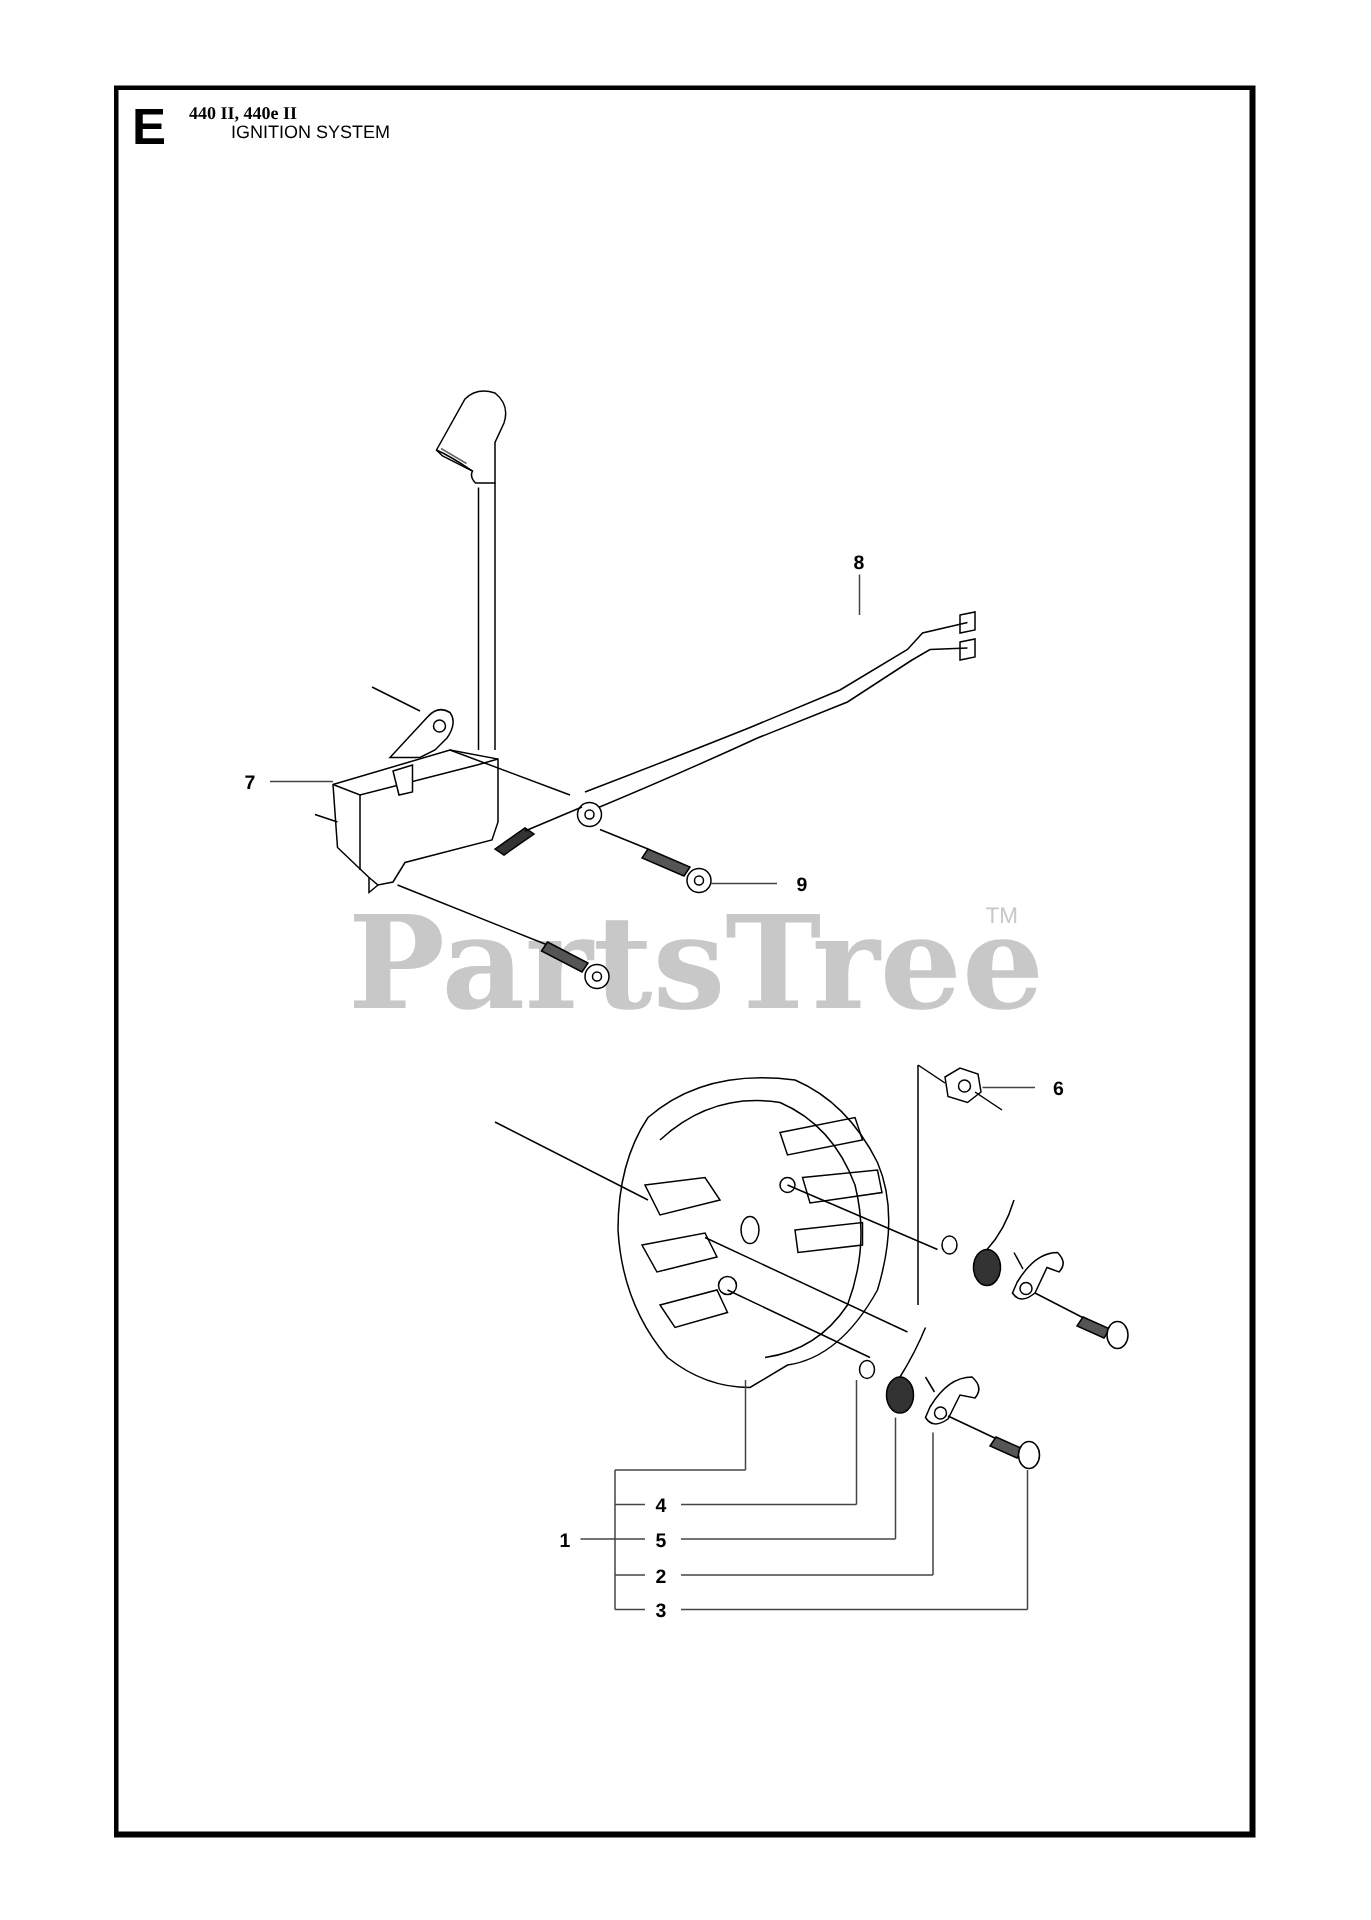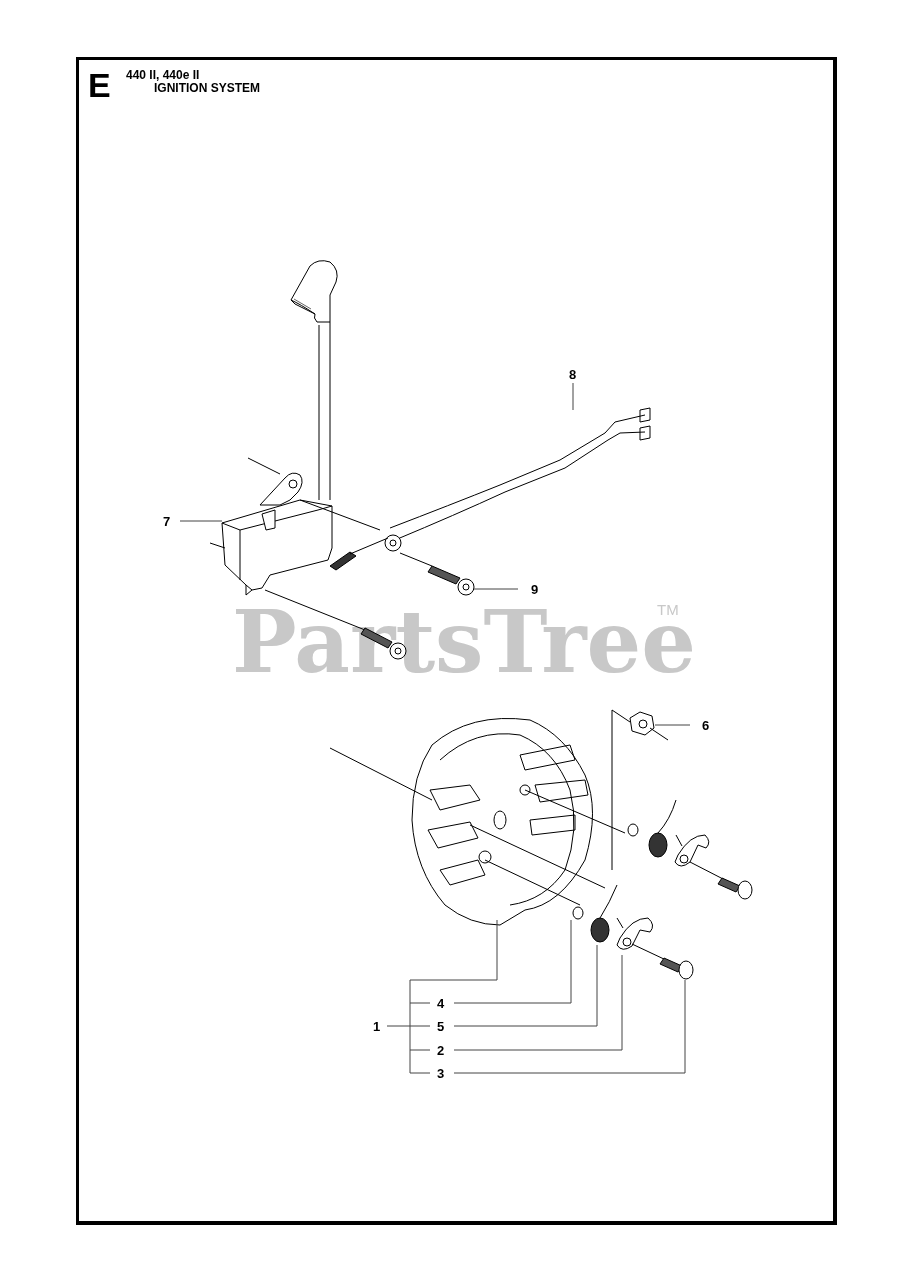--- a/index.html
+++ b/index.html
@@ -1,20 +1,20 @@
 <!DOCTYPE html>
 <html><head>
 <meta charset="utf-8">
 <style>
   html, body { margin:0; padding:0; background:#ffffff; }
   body { width:914px; height:1280px; position:relative; overflow:hidden; font-family:"Liberation Sans", sans-serif; }
   .frame { position:absolute; left:76px; top:57px; width:754px; height:1161px; border:3px solid #000; border-right-width:4px; border-bottom-width:4px; }
   .section-letter { position:absolute; left:88px; top:68px; font-size:34px; font-weight:bold; line-height:34px; color:#000; }
-  .model { position:absolute; left:126px; top:69px; font-size:12px; font-weight:bold; line-height:13px; color:#000; }
-  .title { position:absolute; left:126px; top:82px; font-size:12px; font-weight:bold; line-height:13px; color:#000;padding-left:28px; }
+  .model { position:absolute; left:126px; top:69px; font-size:12px; font-weight:bold; line-height:13px; color:#000;font-family:Liberation Serif, serif; }
+  .title { position:absolute; left:126px; top:82px; font-size:12px; font-weight:normal; line-height:13px; color:#000;padding-left:28px; }
   svg.diagram { position:absolute; left:0; top:0; }
   .callout { font-family:"Liberation Sans", sans-serif; font-weight:bold; font-size:13px; fill:#000; }
   .wm { font-family:"DejaVu Serif", serif; font-weight:bold; font-size:86px; fill:#c8c8c8; }
   .tm { font-family:"Liberation Sans", sans-serif; font-size:15px; fill:#c8c8c8; }
 </style>
 </head>
 <body>
 
 <div class="frame"></div>
 <div class="section-letter">E</div>

